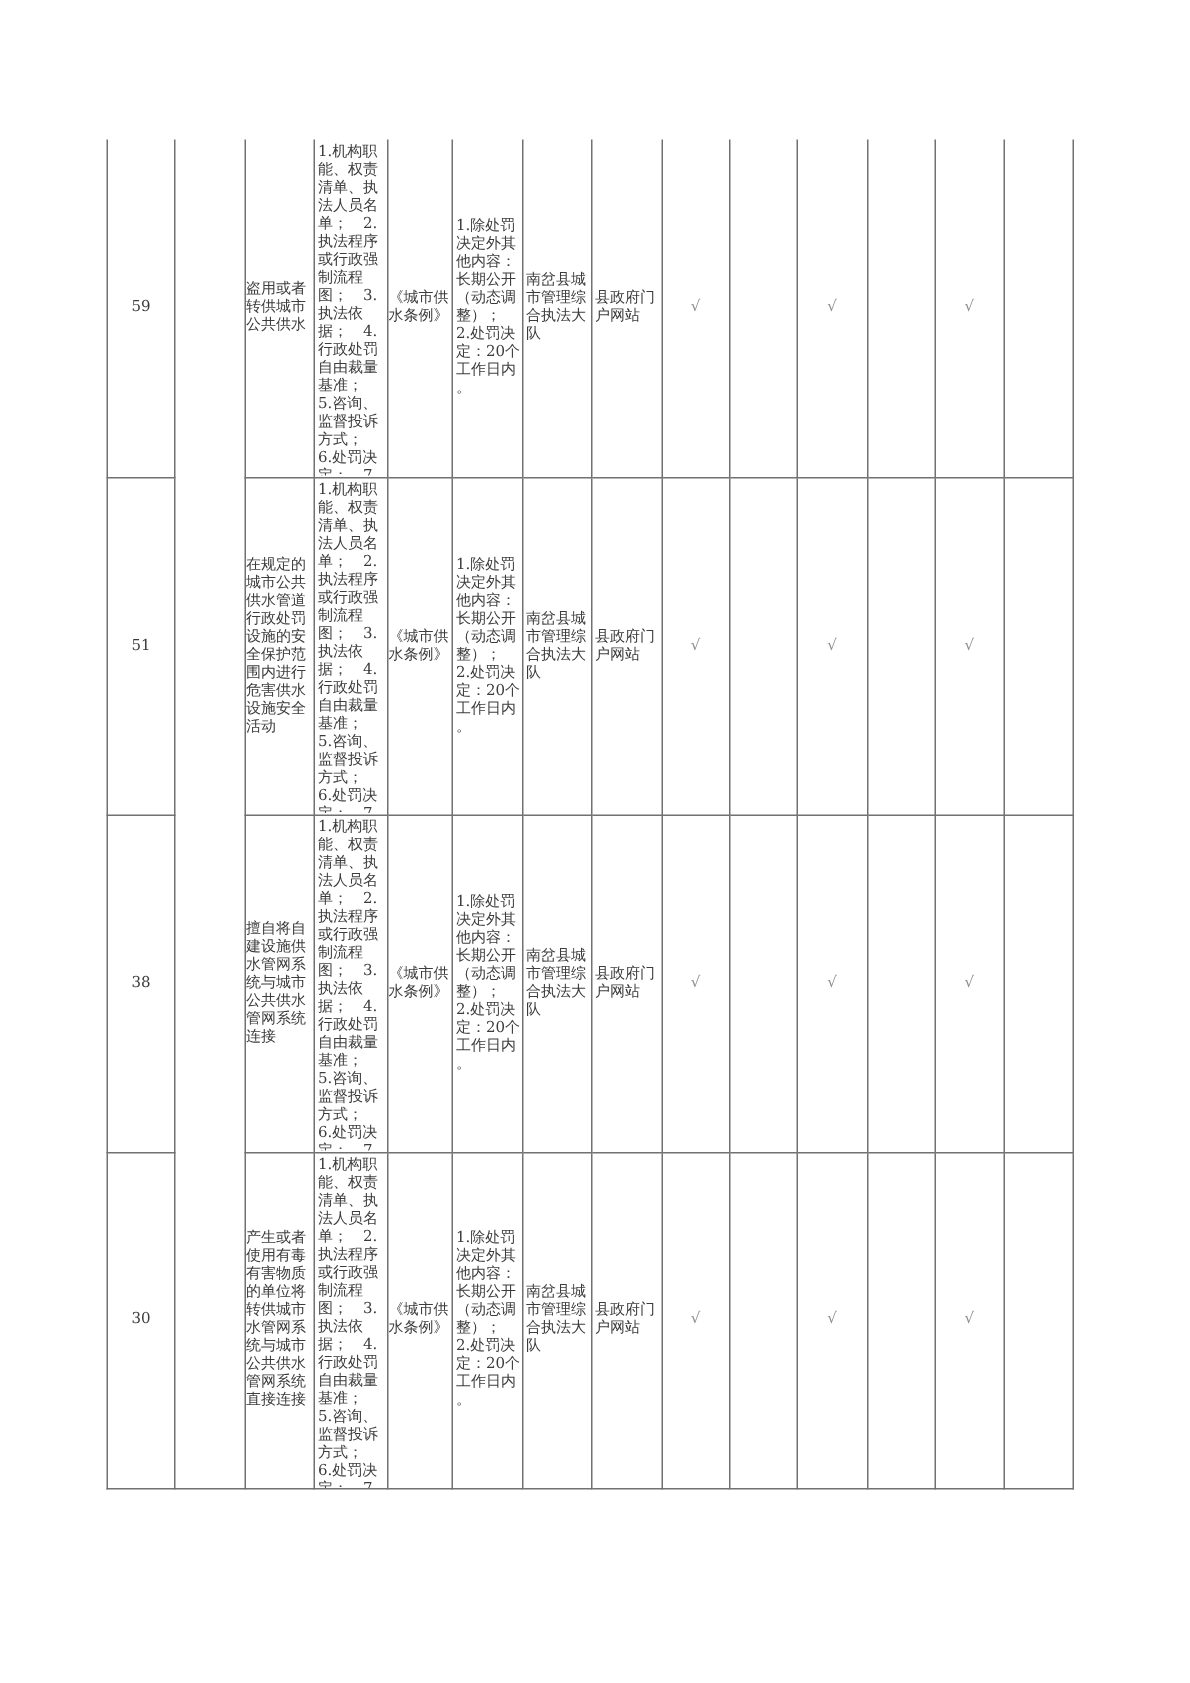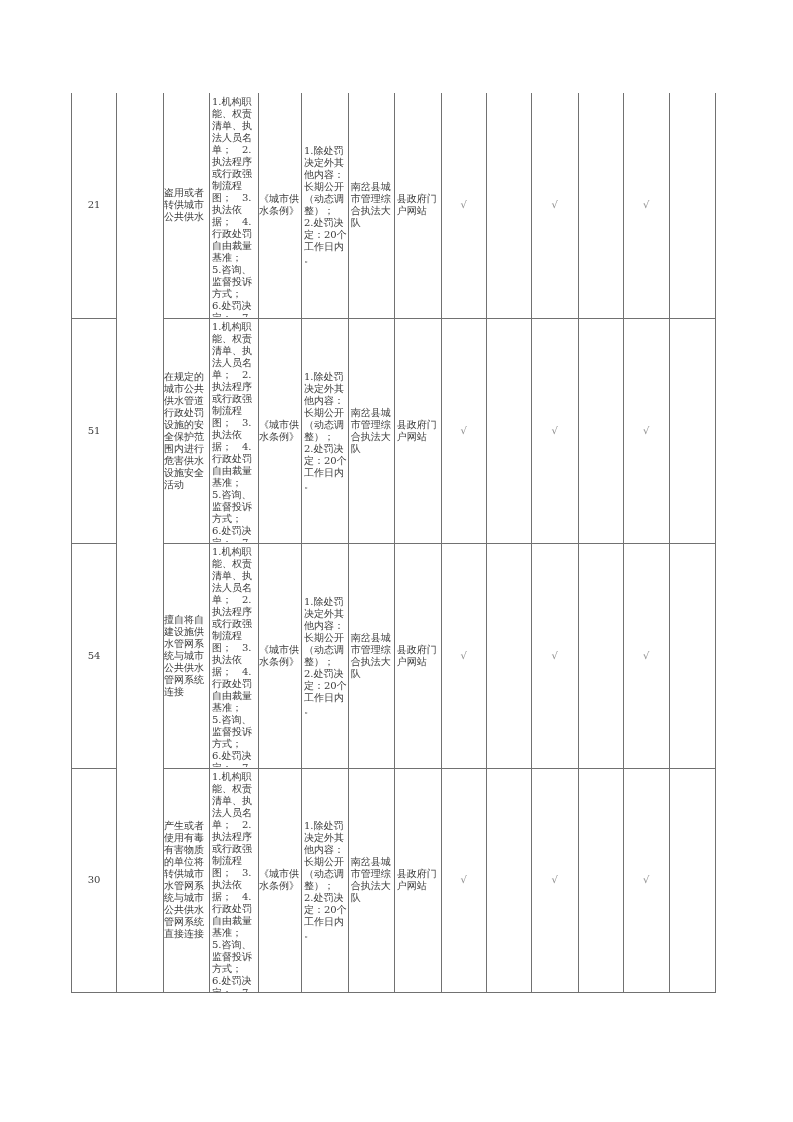--- a/index.html
+++ b/index.html
@@ -83,21 +83,21 @@
       <col style="width:45px">
         <col style="width:45px">
         <col style="width:47px">
         <col style="width:45px">
       <col style="width:46px">
         <col style="width:46px">
     </colgroup>
 
     <tbody>
         <tr class="first r0">
-      <td class="c-no"><span>21</span></td>
+      <td class="c-no"><span>59</span></td>
       <td class="c-cat" rowspan="4"><span></span></td>
       <td class="c-desc">
             <div class="pre">盗用或者
 转供城市
 公共供水</div>
           </td>
       <td class="c-content">
             <div class="clip pre">1.机构职
 能、权责
 清单、执
@@ -215,21 +215,21 @@
           </td>
       <td class="c-check"><span>√</span></td>
       <td class="c-check"><span></span></td>
       <td class="c-check"><span>√</span></td>
       <td class="c-check"><span></span></td>
       <td class="c-check"><span>√</span></td>
       <td class="c-check"><span></span></td>
     </tr>
 
     <tr class="r2">
-      <td class="c-no"><span>54</span></td>
+      <td class="c-no"><span>38</span></td>
       <td class="c-desc">
             <div class="pre">擅自将自
 建设施供
 水管网系
 统与城市
 公共供水
 管网系统
 连接</div>
           </td>
       <td class="c-content">

